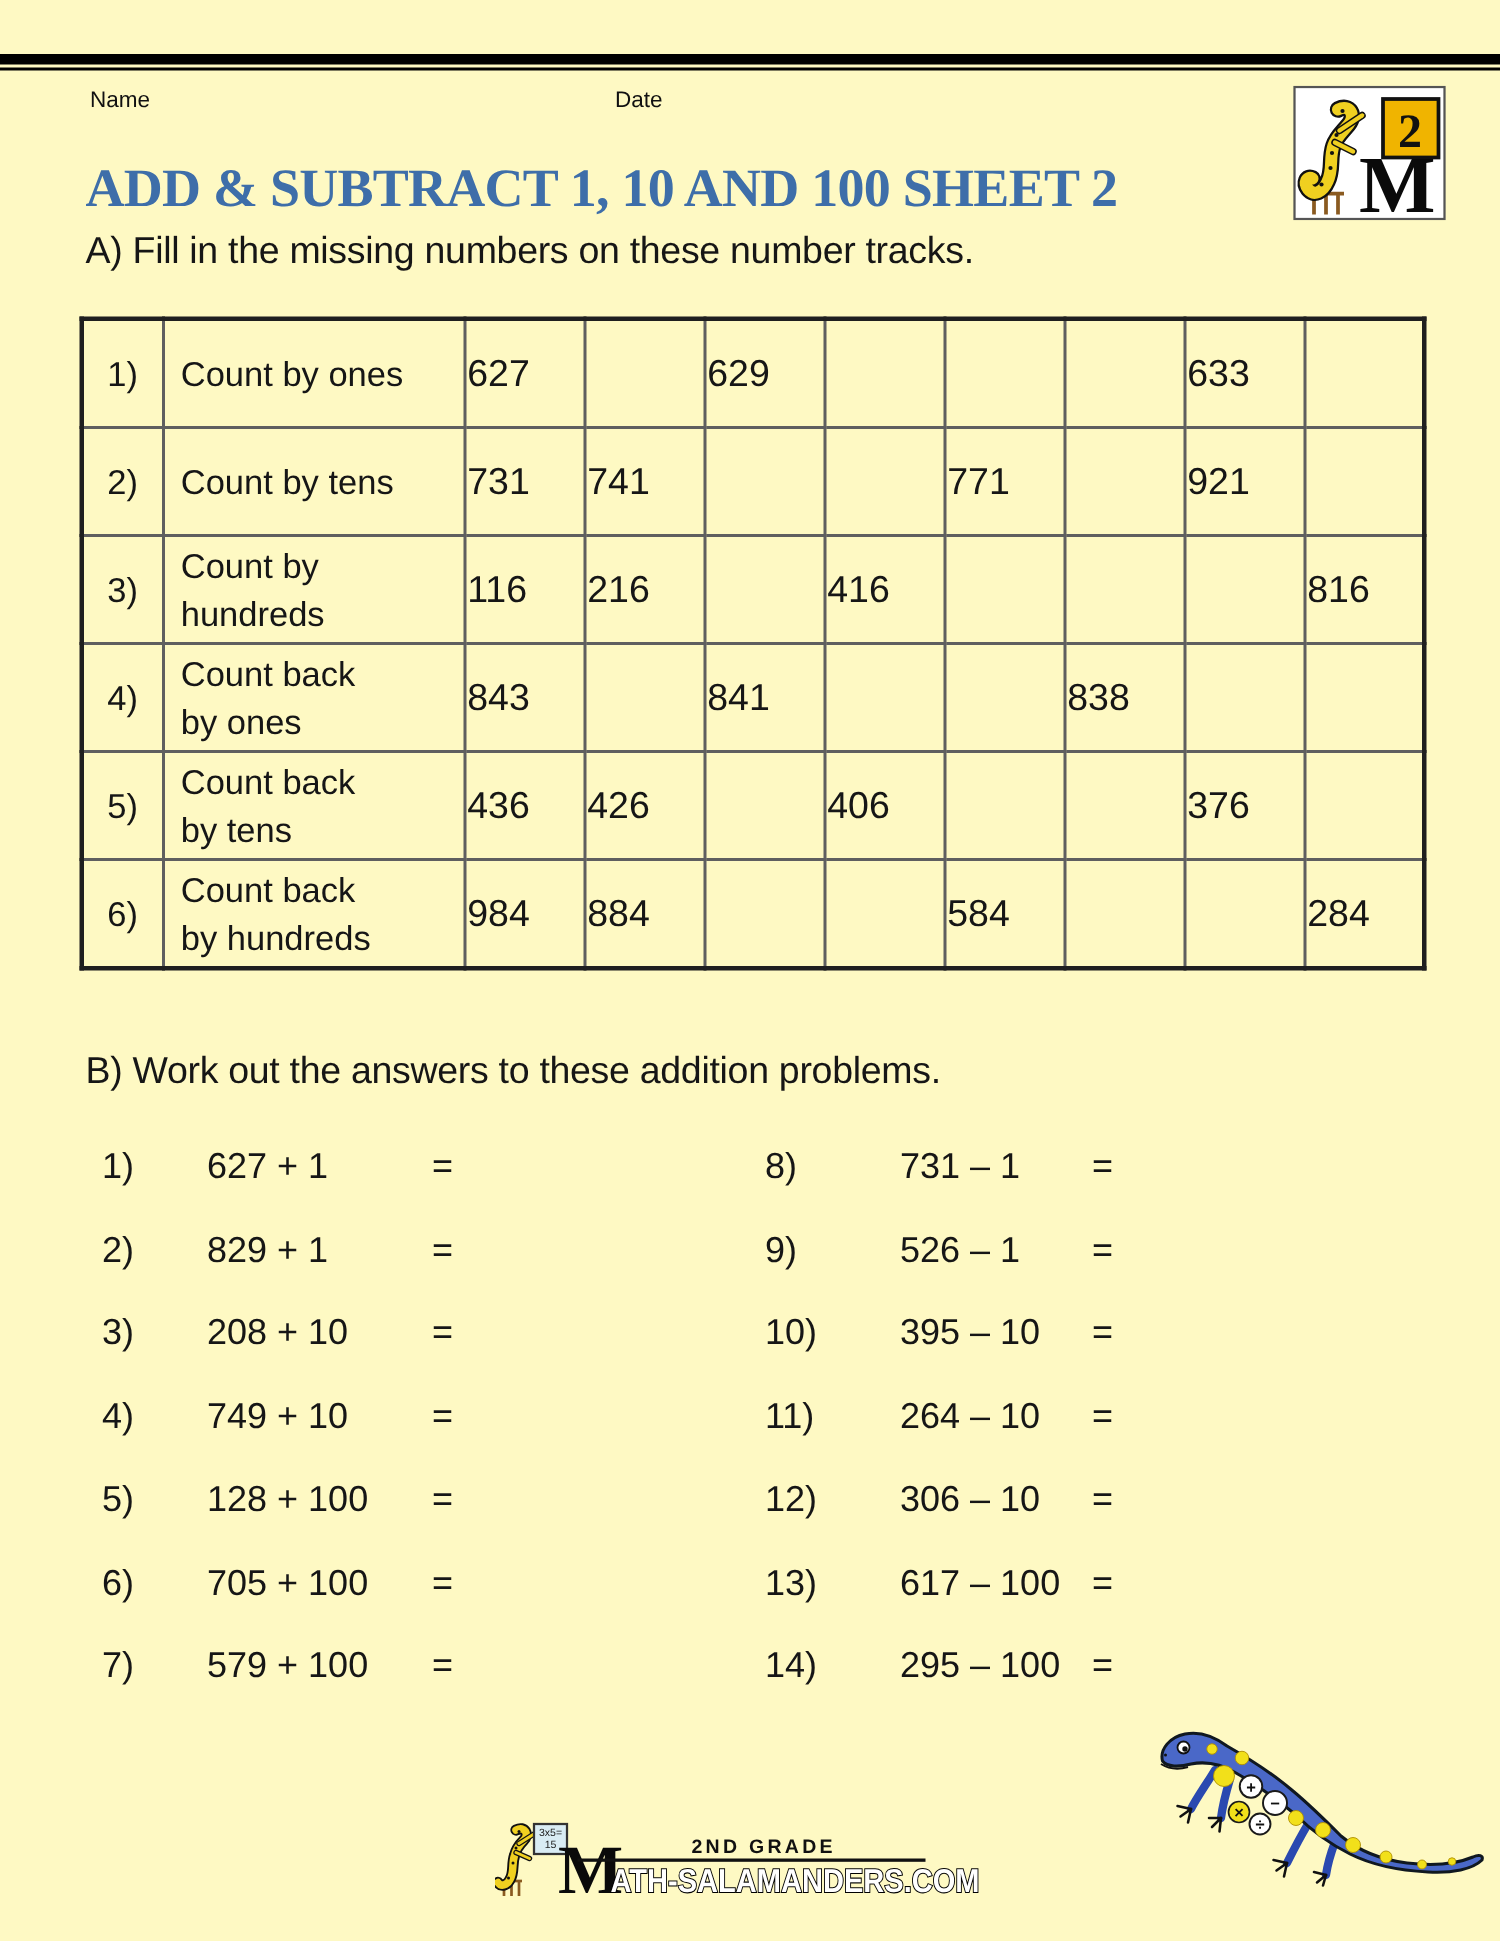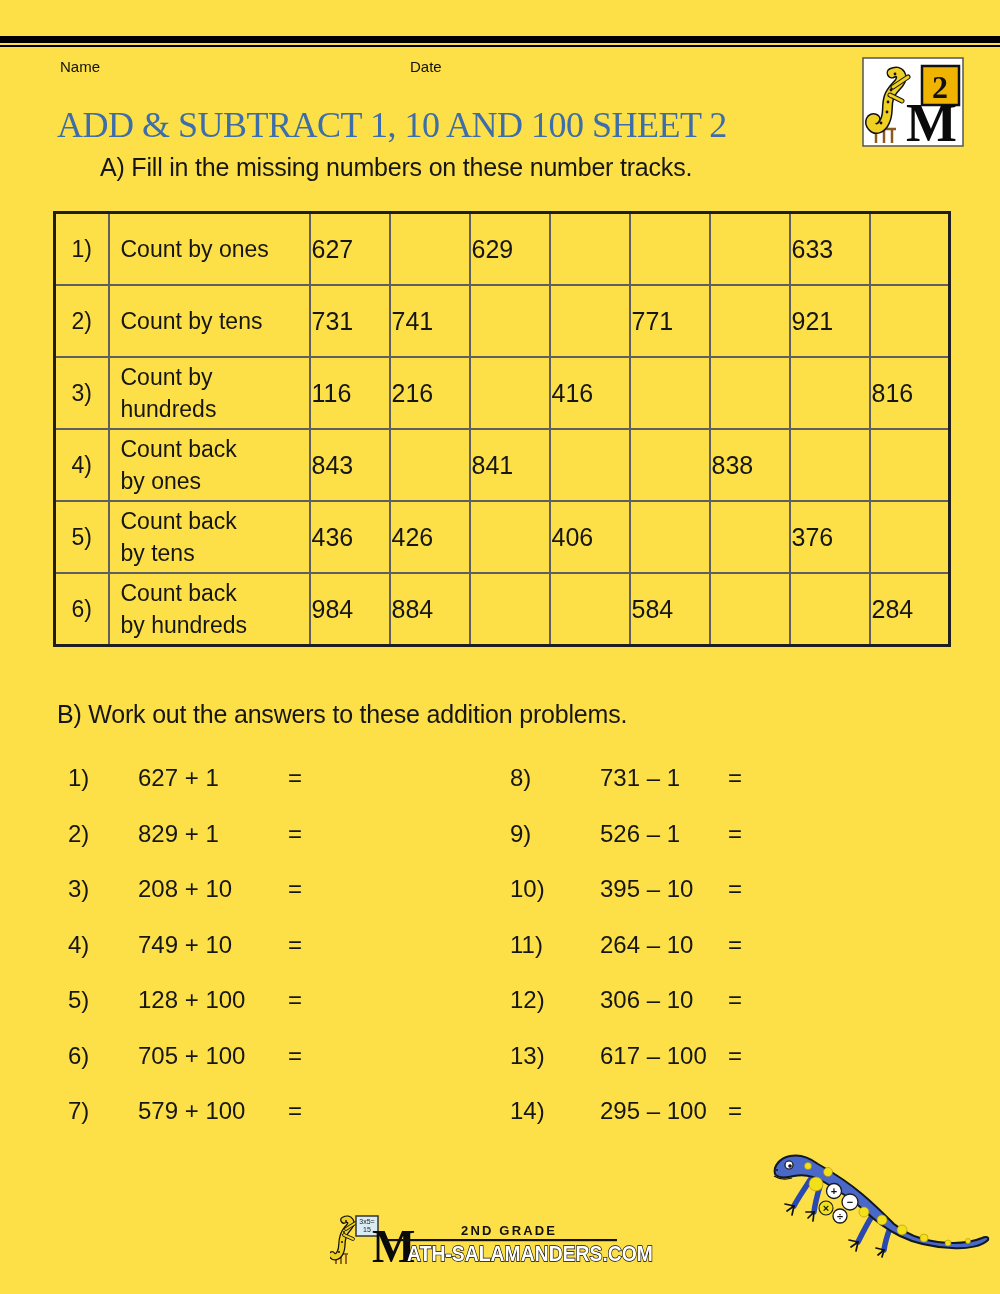--- a/index.html
+++ b/index.html
@@ -1,36 +1,36 @@
 <!DOCTYPE html>
 <html><head>
 <meta charset="utf-8">
 <style>
   html,body { margin:0; padding:0; background:#fbfcf5; }
   .page {
     position:relative; width:1000px; height:1294px;
-    background:#fde047; overflow:hidden;
+    background:#fef9c3; overflow:hidden;
     font-family:"Liberation Sans", sans-serif; color:#161616;
   }
   .rule-thick { position:absolute; left:0; top:36px; width:1000px; height:7px; background:#000; }
   .rule-thin  { position:absolute; left:0; top:45px; width:1000px; height:2px; background:#000; }
 
   .meta-label { position:absolute; top:58px; font-size:15px; color:#111; }
   .name-label { left:60px; }
   .date-label { left:410px; }
 
   .corner-logo { position:absolute; left:862px; top:57px; }
 
   .sheet-title {
     position:absolute; left:57px; top:104px;
-    font-family:"Liberation Serif", serif; font-weight:400;
+    font-family:"Liberation Serif", serif; font-weight:700;
     font-size:36px; color:#3e6ea9; letter-spacing:-0.5px; white-space:nowrap;
   }
   .section-heading { position:absolute; left:57px; font-size:25px; letter-spacing:-0.2px; white-space:nowrap; }
-  .section-a { top:153px;margin-left:43px; }
+  .section-a { top:153px; }
   .section-b { top:700px; }
 
   table.tracks {
     position:absolute; left:53px; top:211px; width:895px;
     border-collapse:collapse; table-layout:fixed;
     border:3px solid #1f1f1f;
   }
   table.tracks td { border:2px solid #5f5f5f; height:68px; vertical-align:middle; overflow:hidden; }
   .td-num   { text-align:center; font-size:23px; }
   .td-label { font-size:23px; padding:0 8px 0 11px; line-height:1.4; white-space:pre-line;border-radius:13px; }

